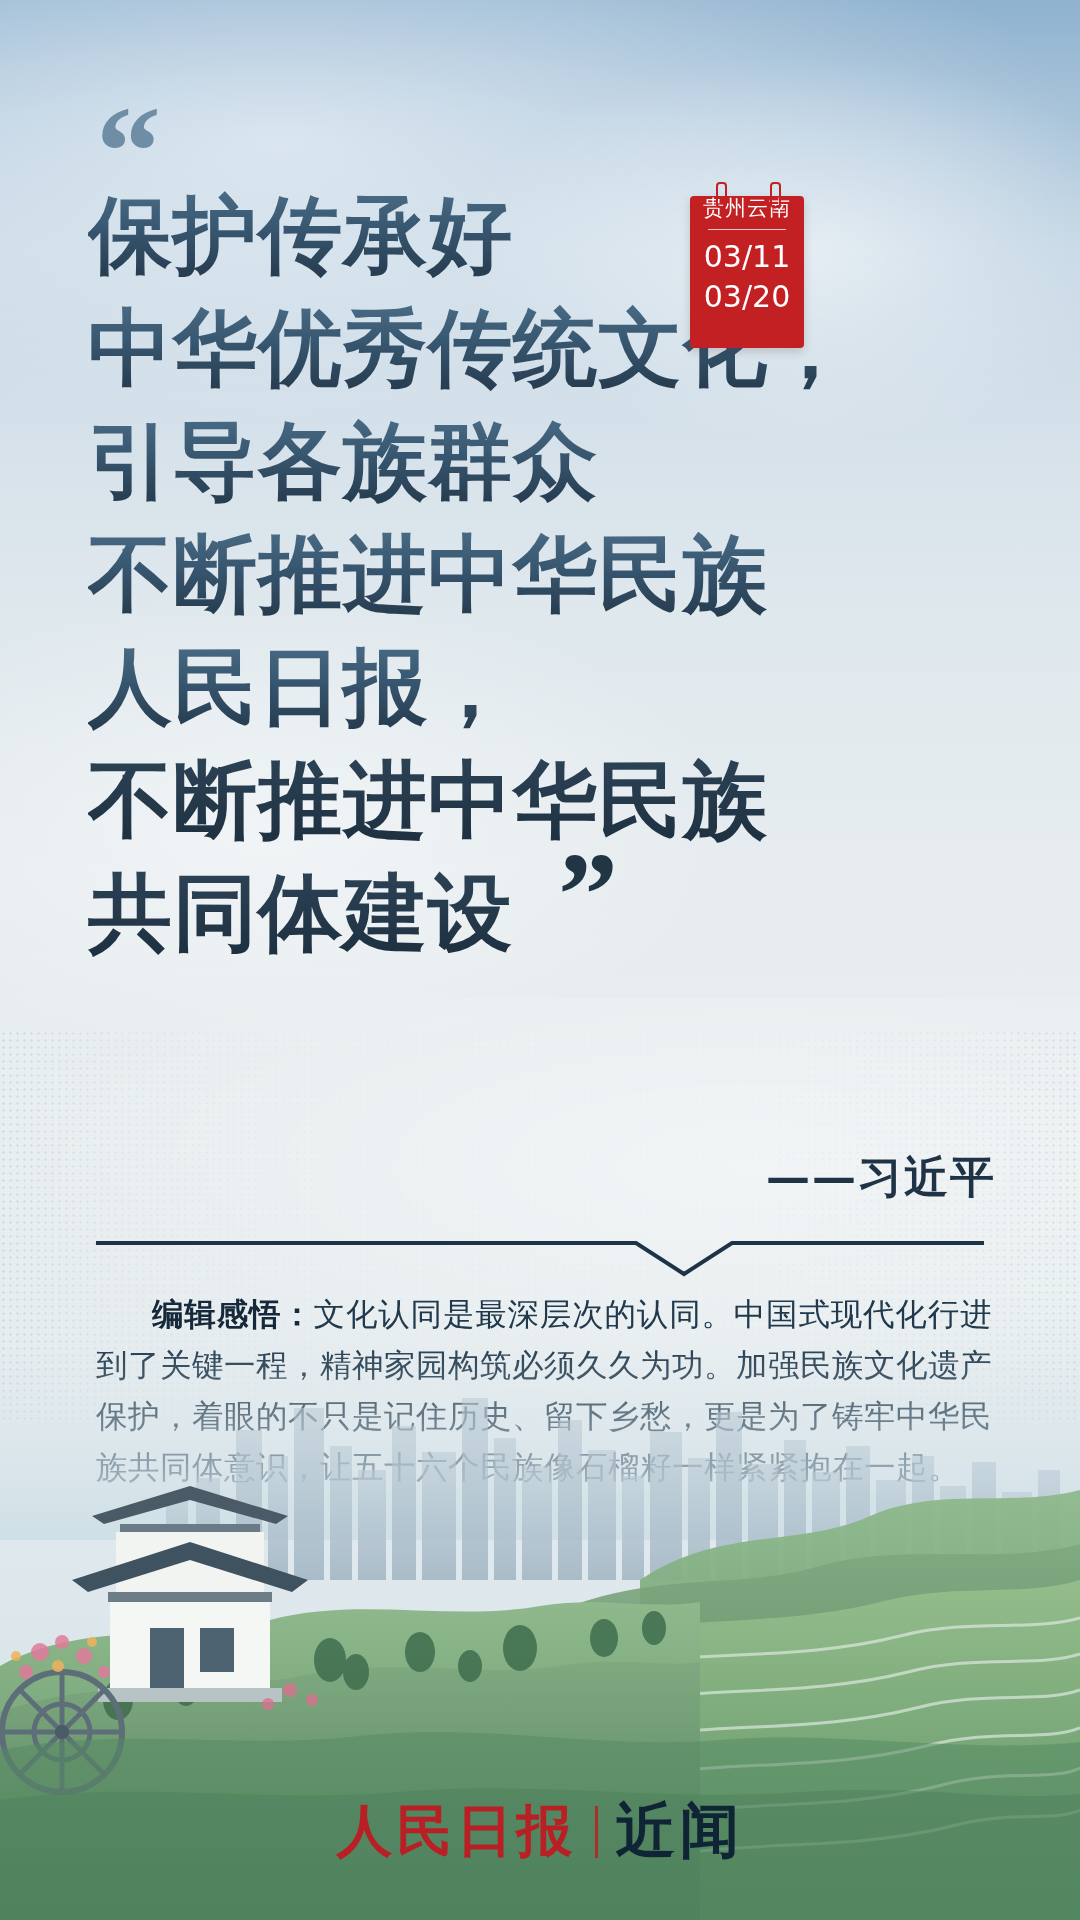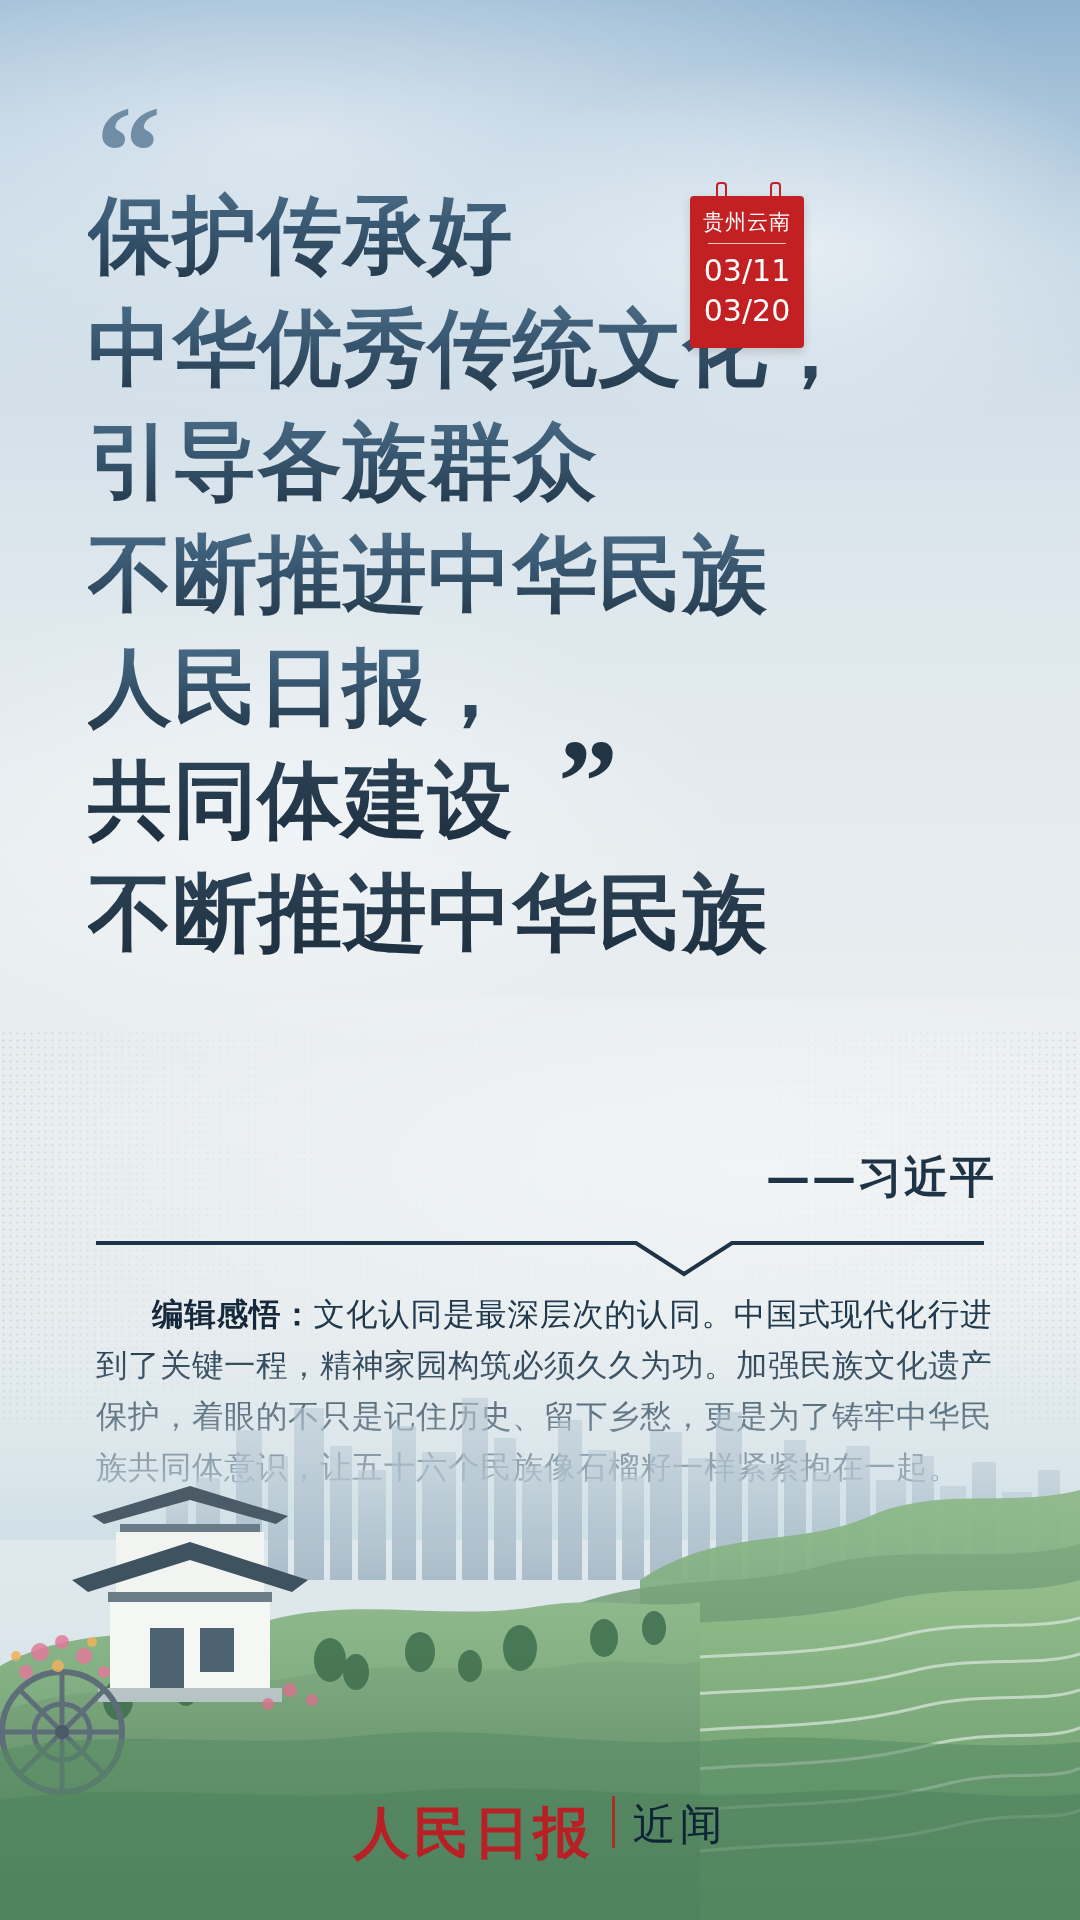--- a/index.html
+++ b/index.html
@@ -150,21 +150,21 @@
     border: 2px solid #c22022;
     border-radius: 4px;
     background: transparent;
   }
   .cal-ring.r1 { left: 26px; }
   .cal-ring.r2 { left: 80px; }
   .cal-place {
     font-family: "DejaVu Sans", "Liberation Sans", sans-serif;
     font-size: 21px;
     letter-spacing: 1px;
-    padding-top: 16px;
+    padding-top: 2px;
     line-height: 1;
   }
   .cal-rule {
     width: 78px;
     height: 1px;
     background: rgba(255,255,255,.75);
     margin: 10px auto 0;
   }
   .cal-d1, .cal-d2 {
     font-family: "DejaVu Sans", "Liberation Sans", sans-serif;
@@ -226,41 +226,41 @@
   }
   .scene svg { display: block; }
 
   
   .logo {
     position: absolute;
     left: 0;
     right: 0;
     bottom: 48px;
     display: flex;
-    align-items: flex-start;
+    align-items: center;
     justify-content: center;
     gap: 18px;
   }
   .logo-rmrb {
     font-family: "DejaVu Serif", "Liberation Serif", serif;
     font-size: 56px;
     font-weight: 700;
     color: #b82025;
     letter-spacing: 4px;
   }
   .logo-sep {
     width: 3px;
     height: 52px;
     background: #b82025;
     opacity: .85;
   }
   .logo-jinwen {
     font-family: "DejaVu Serif", "Liberation Serif", serif;
-    font-size: 43px;
-    font-weight: 400;
+    font-size: 60px;
+    font-weight: 700;
     color: #0f2535;
     letter-spacing: 4px;
   }
 </style>
 </head>
 <body>
 
 <div class="poster">
 
   <div class="wash w1"></div>
@@ -281,25 +281,25 @@
     <div class="qline-wrap">
       <span class="qline">引导各族群众</span>
     </div>
     <div class="qline-wrap">
       <span class="qline">不断推进中华民族</span>
     </div>
     <div class="qline-wrap">
       <span class="qline">人民日报，</span>
     </div>
     <div class="qline-wrap">
+      <span class="qline dark">不断推进中华民族</span>
+    </div>
+    <div class="qline-wrap">
       <span class="qline dark">共同体建设</span>
       <span class="quote-close">”</span>
-    </div>
-    <div class="qline-wrap">
-      <span class="qline dark">不断推进中华民族</span>
     </div>
   </div>
 
   <div class="calendar">
     <div class="cal-rings">
       <span class="cal-ring r1"></span>
       <span class="cal-ring r2"></span>
     </div>
     <div class="cal-place">贵州云南</div>
     <div class="cal-rule"></div>

